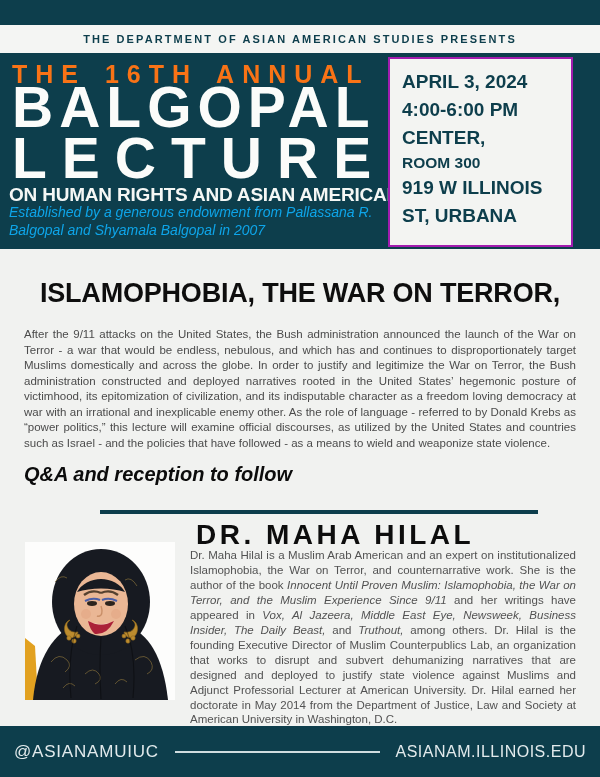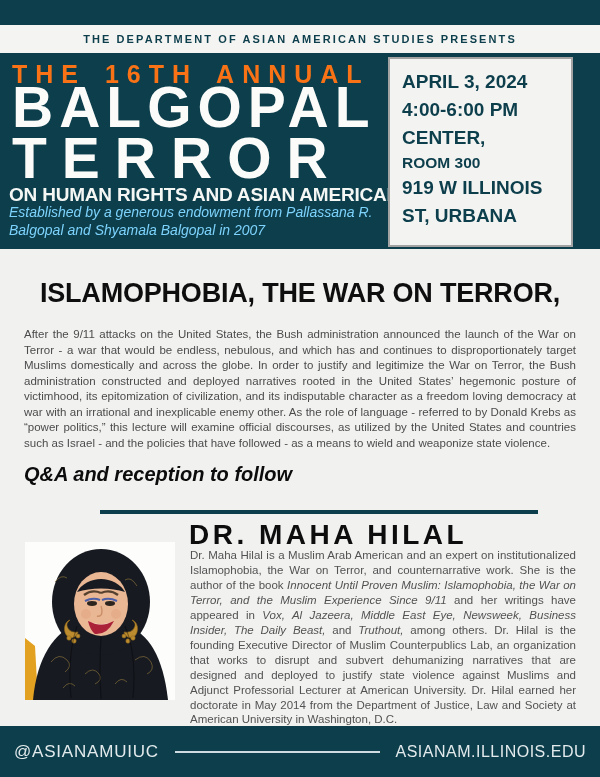--- a/index.html
+++ b/index.html
@@ -24,47 +24,47 @@
     position:absolute;left:12px;color:#fbfcfa;font-weight:bold;white-space:nowrap;
     font-size:57px;line-height:50px;
   }
   .big-title.l1{top:29px;letter-spacing:6px;}
   .big-title.l2{top:80px;letter-spacing:15px;}
   .subtitle{
     position:absolute;left:9px;top:131px;color:#f5f7f5;font-weight:bold;
     font-size:19px;letter-spacing:-0.2px;white-space:nowrap;
   }
   .endowment{
-    position:absolute;left:9px;top:151px;color:#7dd3fc;font-style:italic;
+    position:absolute;left:9px;top:151px;color:#0ea5e9;font-style:italic;
     font-size:14px;line-height:17.5px;
   }
   .event-box{
     position:absolute;left:388px;top:4px;width:185px;height:190px;box-sizing:border-box;
-    background:#f3f4f2;border:2px solid #a3a3a3;padding:9px 4px 0 12px;overflow:hidden;
+    background:#f3f4f2;border:2px solid #a21caf;padding:9px 4px 0 12px;overflow:hidden;
   }
   .event-line{font-size:19px;line-height:28px;font-weight:bold;color:#0d3e4c;white-space:nowrap;}
   .event-line.small{font-size:15.5px;line-height:22px;}
   
   .lecture-title{
     position:absolute;left:0;top:268px;width:600px;text-align:center;
     font-size:27px;line-height:31px;font-weight:bold;letter-spacing:-0.2px;color:#0e0e0e;
     white-space:nowrap;
     margin-top:10px;
   }
   .abstract{
     position:absolute;left:24px;top:327px;width:552px;
     font-size:11.5px;line-height:15.5px;color:#4b4b4b;text-align:justify;
   }
   .qa-note{
     position:absolute;left:24px;top:463px;
     font-size:20px;font-weight:bold;font-style:italic;color:#0c0c0c;white-space:nowrap;
   }
   .divider{position:absolute;left:100px;top:510px;width:438px;height:4px;background:#0d3e4c;}
   .speaker-name{
-    position:absolute;left:189px;top:519px;
+    position:absolute;left:196px;top:519px;
     font-size:28px;font-weight:bold;letter-spacing:3.5px;color:#0d0d0d;white-space:nowrap;
   }
   .speaker-photo{position:absolute;left:25px;top:542px;width:150px;height:158px;}
   .speaker-bio{
     position:absolute;left:190px;top:548px;width:386px;
     font-size:11.5px;line-height:14.95px;color:#525252;text-align:justify;
   }
   .speaker-bio .it{font-style:italic;}
   
   .footer{
@@ -82,21 +82,21 @@
 
   <div class="top-strip"></div>
 
   <div class="presents-banner">
     <span>THE DEPARTMENT OF ASIAN AMERICAN STUDIES PRESENTS</span>
   </div>
 
   <div class="header">
     <div class="kicker">THE 16TH ANNUAL</div>
     <div class="big-title l1">BALGOPAL</div>
-    <div class="big-title l2">TERROR</div>
+    <div class="big-title l2">LECTURE</div>
     <div class="subtitle">ON HUMAN RIGHTS AND ASIAN AMERICANS</div>
     <div class="endowment">
       <div>Established by a generous endowment from Pallassana R.</div>
       <div>Balgopal and Shyamala Balgopal in 2007</div>
     </div>
 
     <div class="event-box">
       <div class="event-line">APRIL 3, 2024</div>
       <div class="event-line">4:00-6:00 PM</div>
       <div class="event-line">CENTER,</div>

